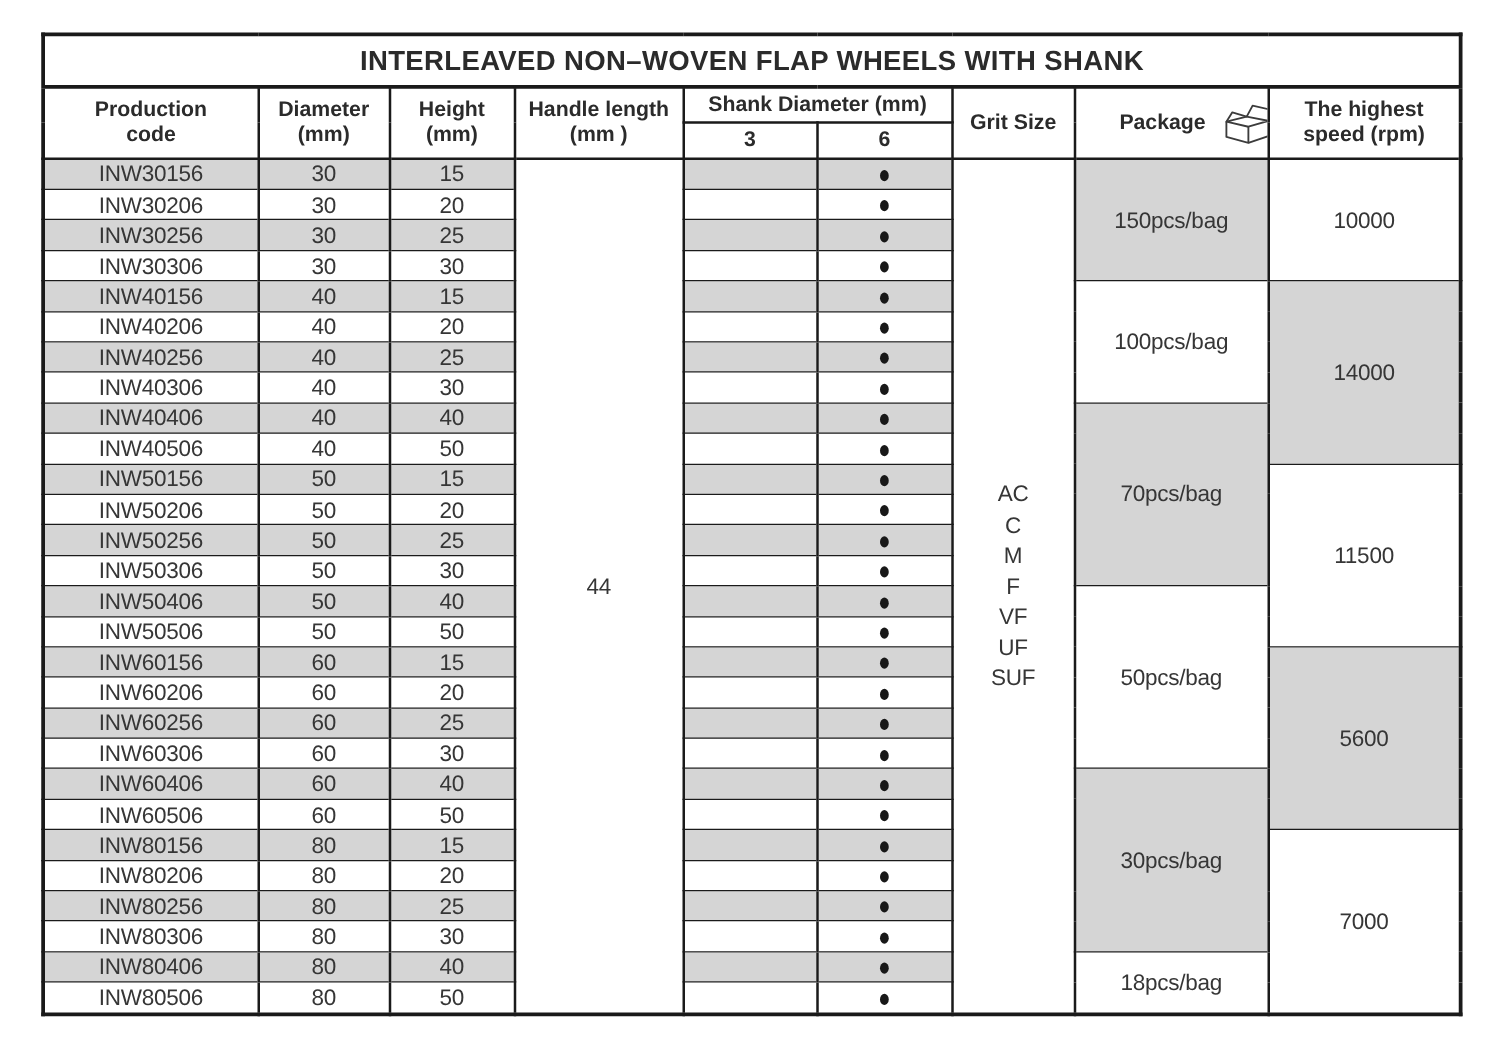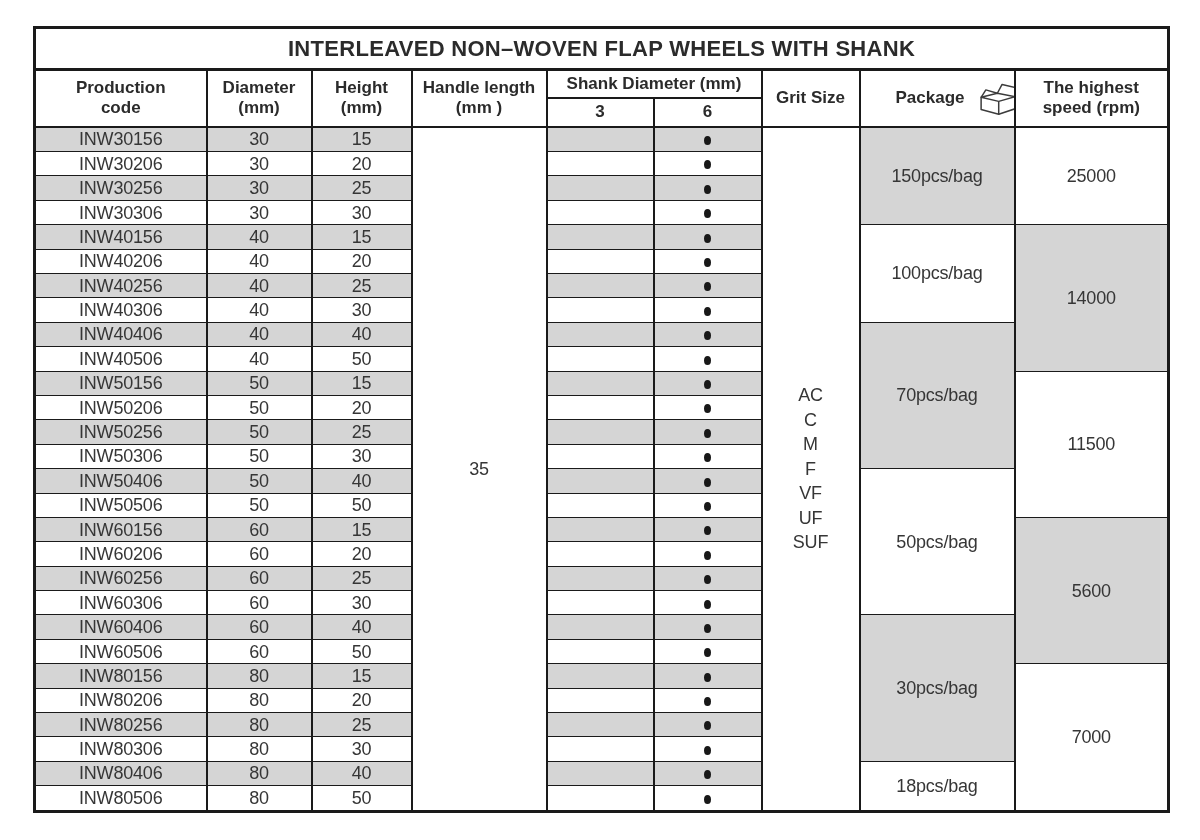--- a/index.html
+++ b/index.html
@@ -116,36 +116,36 @@
       <tr class="subhdr">
         <th>3</th>
         <th>6</th>
       </tr>
     </thead>
     <tbody id="tbody">
         <tr>
           <td class="shade">INW30156</td>
           <td class="shade">30</td>
           <td class="shade">15</td>
-          <td rowspan="28">35</td>
+          <td rowspan="28">44</td>
           <td class="shade"></td>
           <td class="shade"><span class="dot"></span></td>
           <td rowspan="28">
             <div class="grit-stack">
               <div>AC</div>
               <div>C</div>
               <div>M</div>
               <div>F</div>
               <div>VF</div>
               <div>UF</div>
               <div>SUF</div>
             </div>
           </td>
           <td class="shade" rowspan="4">150pcs/bag</td>
-          <td rowspan="4">25000</td>
+          <td rowspan="4">10000</td>
         </tr>
         <tr>
           <td>INW30206</td>
           <td>30</td>
           <td>20</td>
           <td></td>
           <td><span class="dot"></span></td>
         </tr>
         <tr>
           <td class="shade">INW30256</td>

